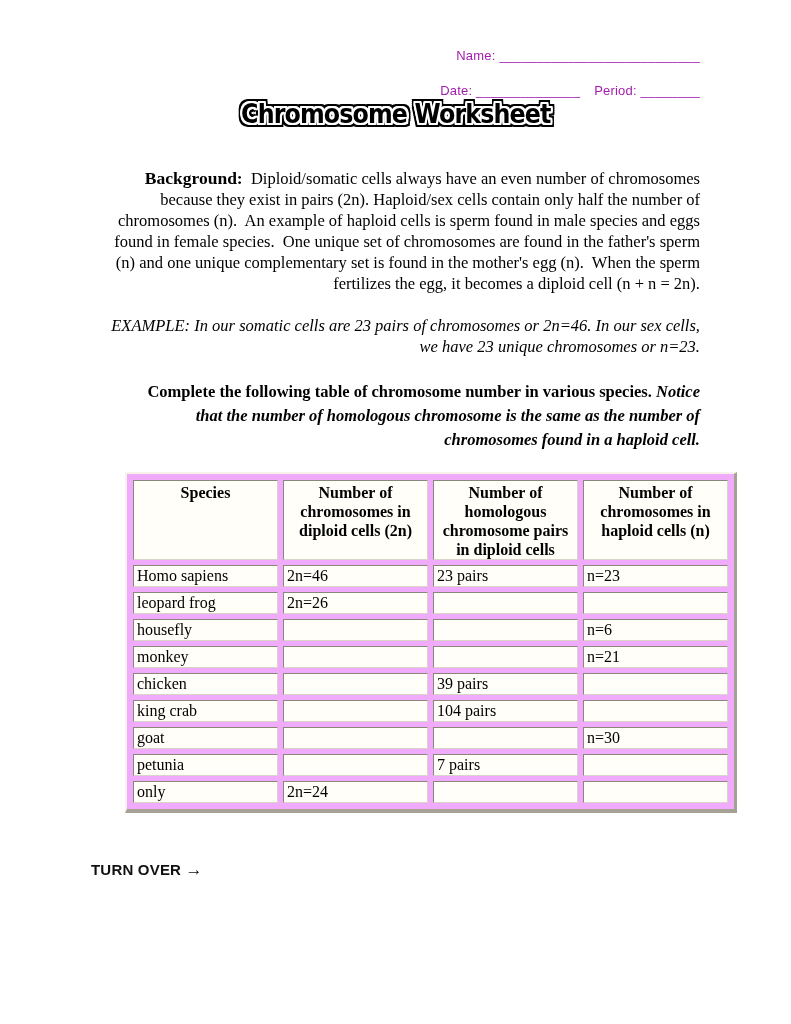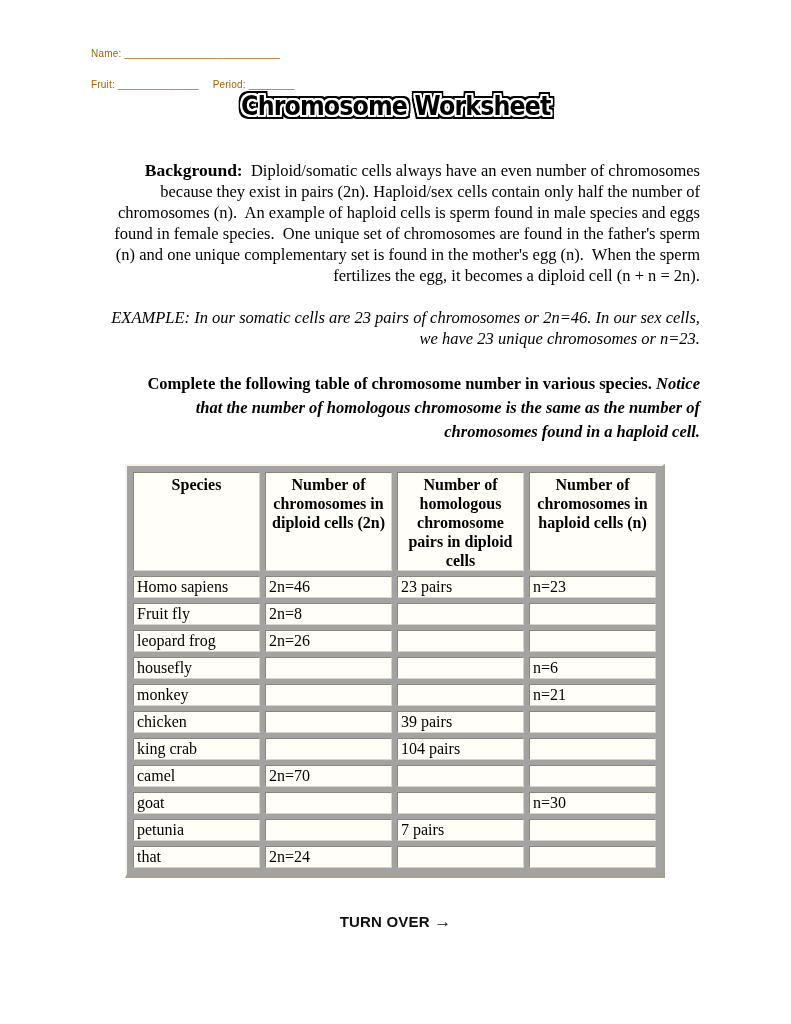--- a/index.html
+++ b/index.html
@@ -16,24 +16,25 @@
     font-family: "Liberation Serif", serif;
     color: #000000;
   }
   .content {
     padding: 48px 91px 0 91px;
   }
 
   
   .fillin-line {
     font-family: "Liberation Sans", sans-serif;
-    font-size: 10px;
-    color: #a16207;
+    font-size: 13px;
+    color: #a21caf;
     letter-spacing: 0.2px;
     white-space: pre;
+    text-align: right;
   }
   .fillin-line.name-row { margin-bottom: 20px; }
   .fillin-line.date-row { margin-bottom: 0; }
   .fillin-gap { display: inline-block; width: 14px; }
 
   
   .title-wrap {
     text-align: center;
     margin-bottom: 26px;
     height: 44px;
@@ -69,22 +70,22 @@
   }
   .para.background-para { margin-bottom: 21px; }
   .para.example-para { font-style: italic; margin-bottom: 23px; }
   .para.instruction-para { font-weight: bold; margin-bottom: 20px; line-height: 24px; margin-left: 48px; }
   .instruction-italic { font-style: italic; }
   .bold-label { font-weight: bold; font-size: 17.5px; }
 
   
   .table-frame {
     margin-left: 34px;
-    width: 540px;
-    background: #a3a3a3;
+    width: 612px;
+    background: #f0abfc;
     border-top: 2px solid #f5f3ea;
     border-left: 2px solid #f5f3ea;
     border-right: 3px solid #a5a194;
     border-bottom: 4px solid #a5a194;
     box-sizing: border-box;
     padding: 1px;
   }
   table.species-table {
     border-collapse: separate;
     border-spacing: 5px;
@@ -109,42 +110,42 @@
     padding-top: 2px;
   }
   table.species-table td {
     height: 20px;
     text-align: left;
     line-height: 20px;
   }
 
   
   .footer-row {
-    margin-top: 34px;
-    text-align: center;
+    margin-top: 47px;
+    text-align: left;
     padding-right: 0px;
   }
   .turn-over {
     font-family: "Liberation Sans", sans-serif;
     font-weight: bold;
     font-size: 15px;
     color: #111111;
     letter-spacing: 0.2px;
   }
   .turn-over .arrow-icon { font-weight: bold; font-size: 17px; }
 </style>
 </head>
 <body>
 
 <div class="page">
   <div class="content">
 
     <div class="fillin-line name-row"><span>Name:</span><span> </span><span>___________________________</span></div>
 
-    <div class="fillin-line date-row"><span>Fruit:</span><span> </span><span>______________</span><span class="fillin-gap"></span><span>Period:</span><span> </span><span>________</span></div>
+    <div class="fillin-line date-row"><span>Date:</span><span> </span><span>______________</span><span class="fillin-gap"></span><span>Period:</span><span> </span><span>________</span></div>
 
     <div class="title-wrap">
       <span class="bubble-title">Chromosome Worksheet</span>
     </div>
 
     <p class="para background-para"><span class="bold-label">Background:</span><span>  Diploid/somatic cells always have an even number of chromosomes because they exist in pairs (2n). Haploid/sex cells contain only half the number of chromosomes (n).  An example of haploid cells is sperm found in male species and eggs found in female species.  One unique set of chromosomes are found in the father's sperm (n) and one unique complementary set is found in the mother's egg (n).  When the sperm fertilizes the egg, it becomes a diploid cell (n + n = 2n).</span></p>
 
     <p class="para example-para">EXAMPLE: In our somatic cells are 23 pairs of chromosomes or 2n=46. In our sex cells, we have 23 unique chromosomes or n=23.</p>
 
     <p class="para instruction-para"><span>Complete the following table of chromosome number in various species. </span><span class="instruction-italic">Notice that the number of homologous chromosome is the same as the number of chromosomes found in a haploid cell.</span></p>
@@ -166,26 +167,20 @@
           </tr>
         </thead>
         <tbody>
             <tr>
               <td>Homo sapiens</td>
               <td>2n=46</td>
               <td>23 pairs</td>
               <td>n=23</td>
             </tr>
             <tr>
-              <td>Fruit fly</td>
-              <td>2n=8</td>
-              <td></td>
-              <td></td>
-            </tr>
-            <tr>
               <td>leopard frog</td>
               <td>2n=26</td>
               <td></td>
               <td></td>
             </tr>
             <tr>
               <td>housefly</td>
               <td></td>
               <td></td>
               <td>n=6</td>
@@ -202,39 +197,33 @@
               <td>39 pairs</td>
               <td></td>
             </tr>
             <tr>
               <td>king crab</td>
               <td></td>
               <td>104 pairs</td>
               <td></td>
             </tr>
             <tr>
-              <td>camel</td>
-              <td>2n=70</td>
-              <td></td>
-              <td></td>
-            </tr>
-            <tr>
               <td>goat</td>
               <td></td>
               <td></td>
               <td>n=30</td>
             </tr>
             <tr>
               <td>petunia</td>
               <td></td>
               <td>7 pairs</td>
               <td></td>
             </tr>
             <tr>
-              <td>that</td>
+              <td>only</td>
               <td>2n=24</td>
               <td></td>
               <td></td>
             </tr>
           </tbody>
       </table>
     </div>
 
     <div class="footer-row">
       <span class="turn-over"><span>TURN OVER</span> <span class="arrow-icon">→</span></span>

